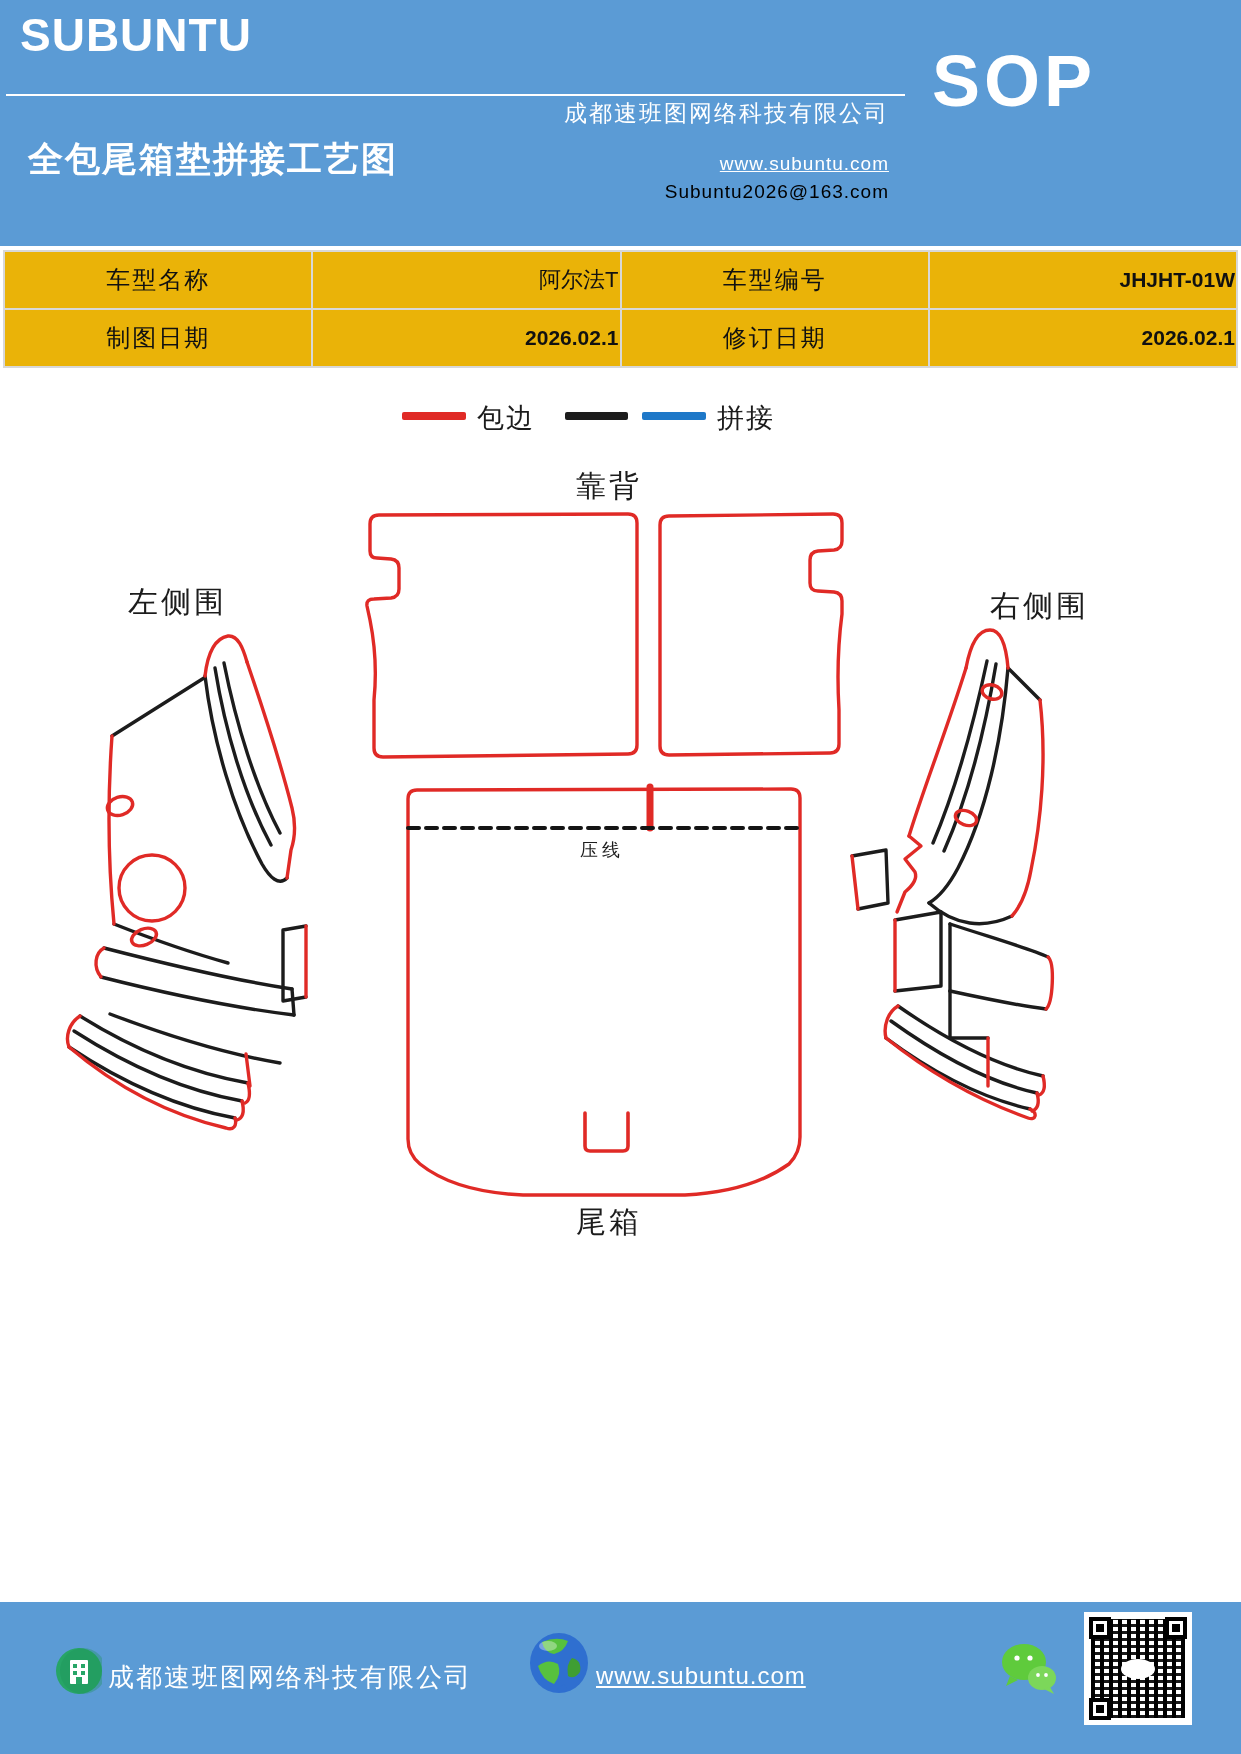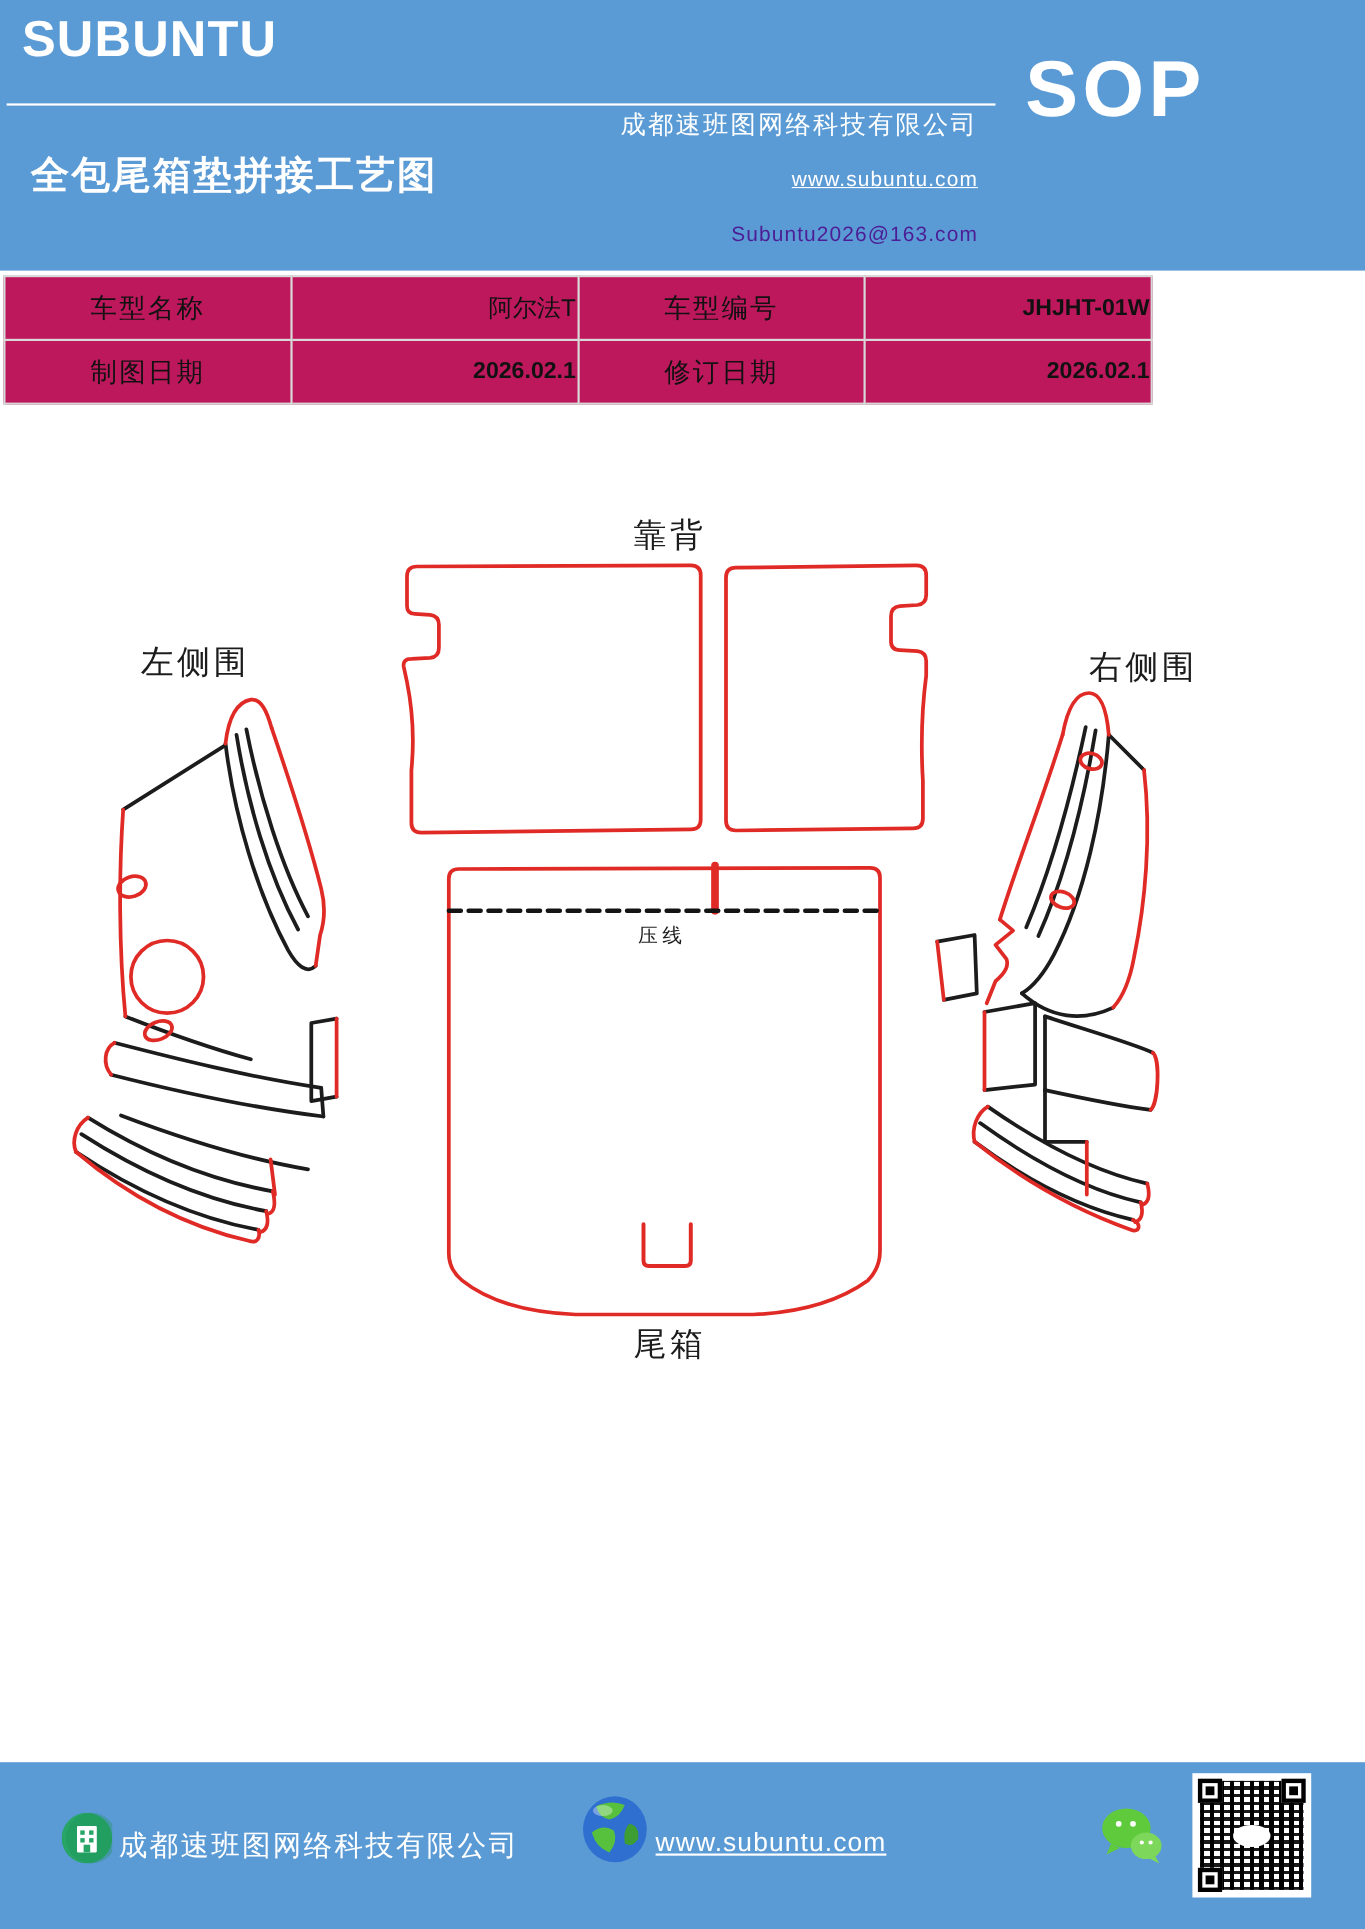--- a/index.html
+++ b/index.html
@@ -6,25 +6,25 @@
   body{font-family:"Liberation Sans","DejaVu Sans",sans-serif;}
   .page{position:relative;width:1241px;height:1754px;background:#ffffff;overflow:hidden;}
 
   
   .header{position:absolute;left:0;top:0;width:1241px;height:246px;background:#5b9bd5;}
   .brand{position:absolute;left:20px;top:8px;color:#ffffff;font-size:46px;font-weight:800;letter-spacing:1px;}
   .header-rule{position:absolute;left:6px;top:94px;width:899px;height:2px;background:#ffffff;}
   .doc-title{position:absolute;left:28px;top:136px;color:#ffffff;font-size:35px;font-weight:600;letter-spacing:2px;}
   .hdr-company{position:absolute;right:352px;top:98px;color:#ffffff;font-size:23px;letter-spacing:2px;}
   .hdr-site{position:absolute;right:352px;top:153px;color:#ffffff;font-size:19px;text-decoration:underline;letter-spacing:1px;}
-  .hdr-mail{position:absolute;right:352px;top:181px;color:#4c1d95;font-size:19px;letter-spacing:1px;margin-top:22px;}
+  .hdr-mail{position:absolute;right:352px;top:181px;color:#000000;font-size:19px;letter-spacing:1px;}
   .sop{position:absolute;left:932px;top:40px;color:#ffffff;font-size:72px;font-weight:800;letter-spacing:4px;}
 
   
-  .info-table{position:absolute;left:3px;top:250px;width:1045px;height:118px;border-collapse:collapse;table-layout:fixed;background:#be185d;}
+  .info-table{position:absolute;left:3px;top:250px;width:1235px;height:118px;border-collapse:collapse;table-layout:fixed;background:#eab308;}
   .info-table td{border:2px solid #d8d8d8;text-align:center;vertical-align:middle;color:#111111;}
   .info-table .lab{font-size:24px;letter-spacing:2px;}
   .info-table .val{font-size:21px;font-weight:600;text-align:right;}
 
   
   .legend{position:absolute;left:0;top:398px;width:1241px;height:40px;}
   .legend .sw{position:absolute;top:14px;height:8px;border-radius:2px;}
   .sw-red{left:402px;width:64px;background:#e02a26;}
   .sw-black{left:565px;width:63px;background:#1c1c1c;}
   .sw-blue{left:642px;width:64px;background:#1e78c8;}
@@ -85,20 +85,27 @@
     </tr>
     <tr>
       <td class="lab">制图日期</td>
       <td class="val">2026.02.1</td>
       <td class="lab">修订日期</td>
       <td class="val">2026.02.1</td>
     </tr>
   </tbody>
     </table>
 
+  <div class="legend">
+    <div class="sw sw-red"></div>
+    <div class="lg-text lg-edge">包边</div>
+    <div class="sw sw-black"></div>
+    <div class="sw sw-blue"></div>
+    <div class="lg-text lg-splice">拼接</div>
+  </div>
 
   <svg class="diagram-svg" width="1241" height="880" viewBox="0 390 1241 880">
     <g fill="none" stroke-linecap="round" stroke-linejoin="round">
 
       <g stroke="#e02a26" stroke-width="3.4">
         <path d="M379,515 L628,514 Q637,514 637,523 L637,745 Q637,754 628,754 L383,757
                  Q374,757 374,748 L374,700 Q378,660 370,620 L367,606 Q366,599 374,599
                  L391,598 Q399,597 399,589 L399,568 Q399,560 391,559 L377,558
                  Q370,558 370,551 L370,524 Q370,515 379,515 Z"></path>
       </g>

